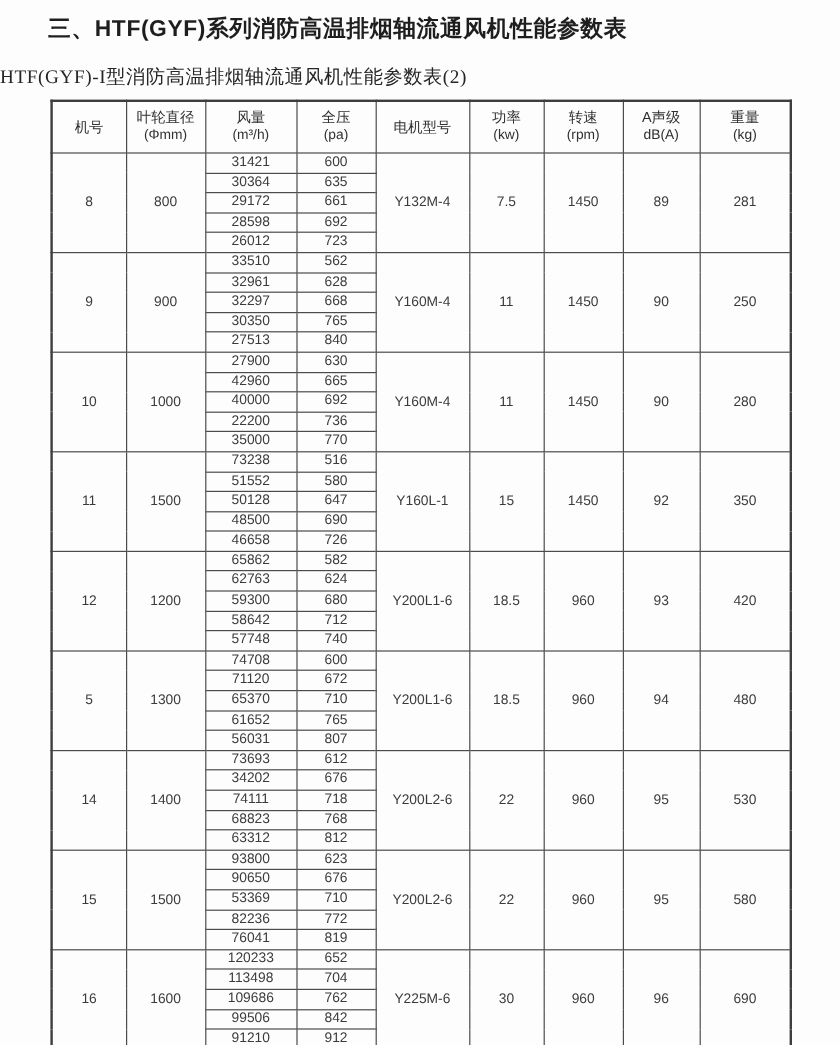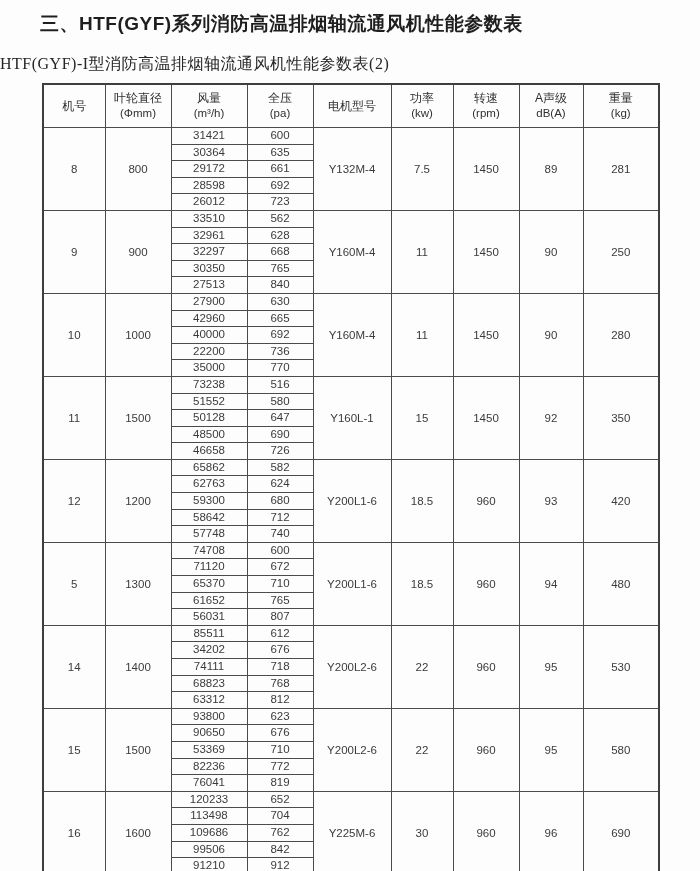--- a/index.html
+++ b/index.html
@@ -275,21 +275,21 @@
           <td class="sub-cell">61652</td>
           <td class="sub-cell">765</td>
         </tr>
         <tr>
           <td class="sub-cell">56031</td>
           <td class="sub-cell">807</td>
         </tr>
         <tr>
           <td rowspan="5" class="span-cell">14</td>
           <td rowspan="5" class="span-cell">1400</td>
-          <td class="sub-cell">85511</td>
+          <td class="sub-cell">73693</td>
           <td class="sub-cell">612</td>
           <td rowspan="5" class="span-cell">Y200L2-6</td>
           <td rowspan="5" class="span-cell">22</td>
           <td rowspan="5" class="span-cell">960</td>
           <td rowspan="5" class="span-cell">95</td>
           <td rowspan="5" class="span-cell">530</td>
         </tr>
         <tr>
           <td class="sub-cell">34202</td>
           <td class="sub-cell">676</td>

